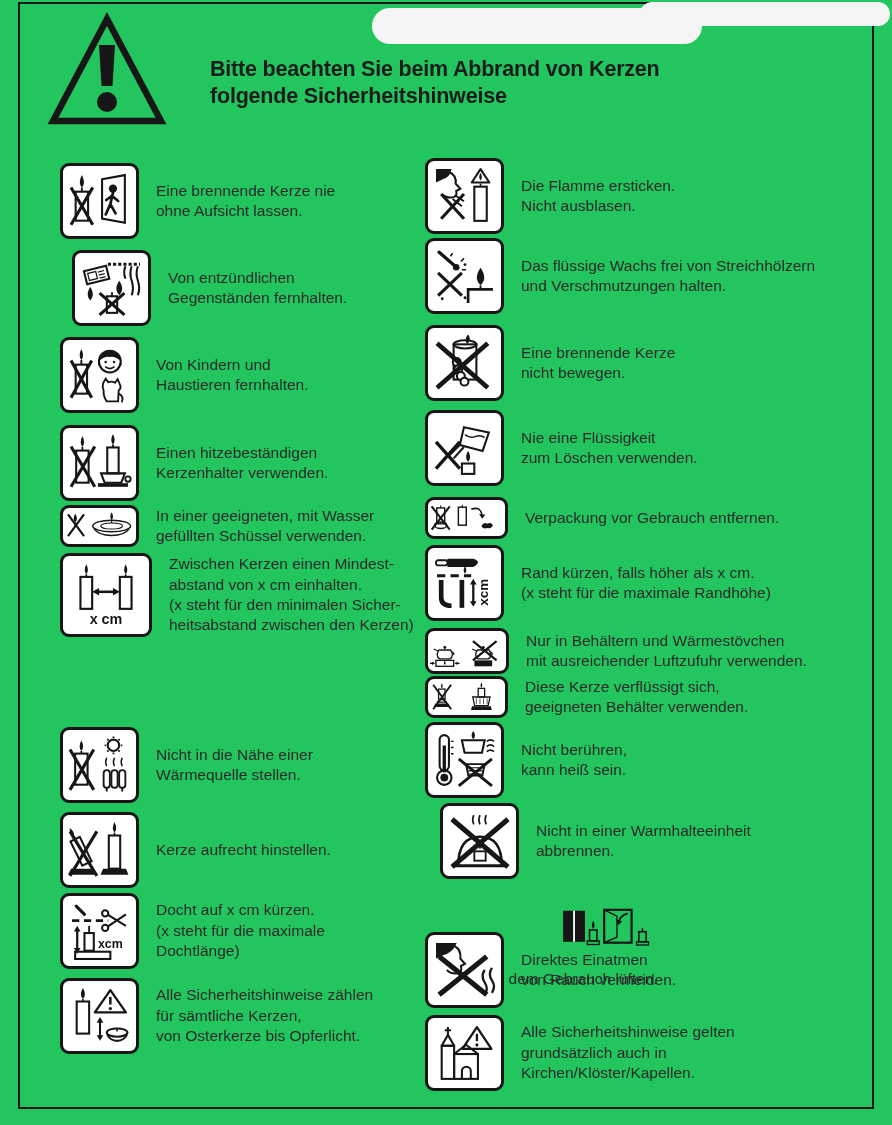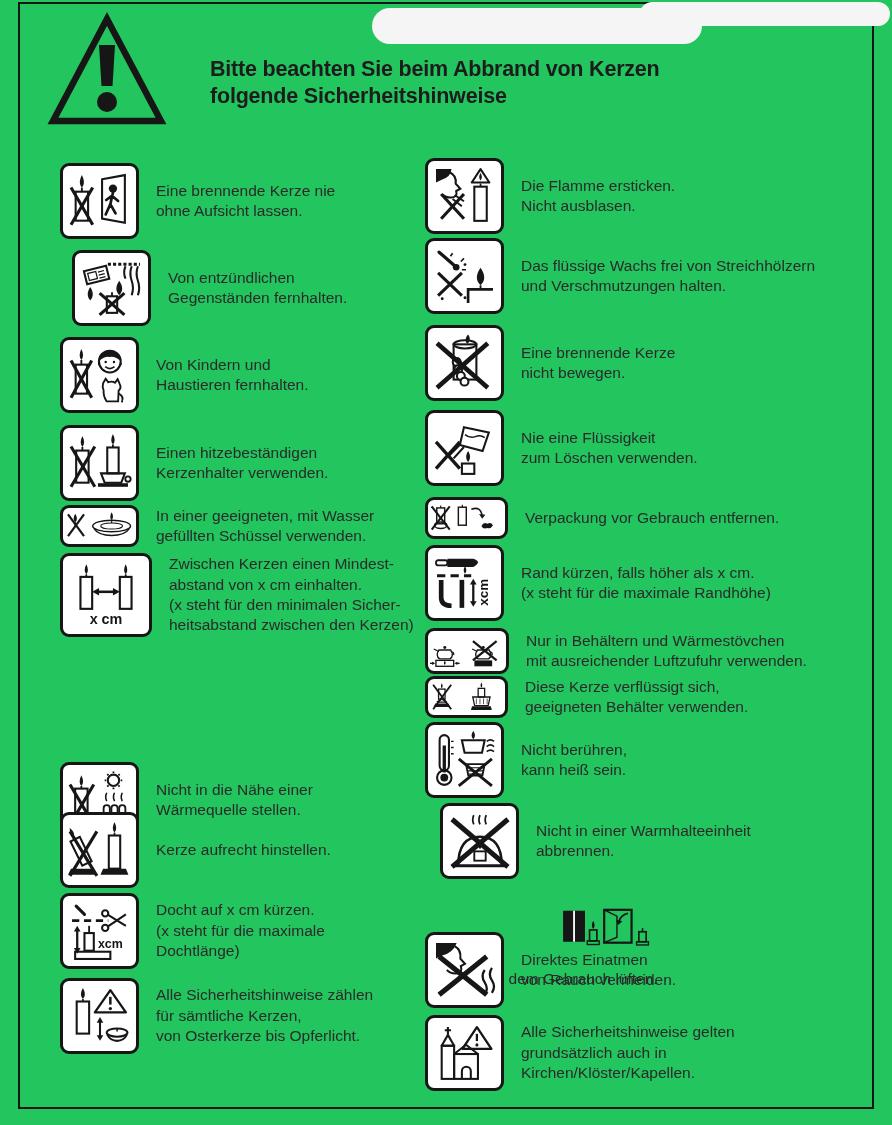--- a/index.html
+++ b/index.html
@@ -160,21 +160,21 @@
         <text x="30" y="58" text-anchor="middle" font-size="13.5">x cm</text>
       </svg>
     </div>
     <p class="txt lw">Zwischen Kerzen einen Mindest-
 abstand von x cm einhalten.
 (x steht für den minimalen Sicher-
 heitsabstand zwischen den Kerzen)</p>
   </div>
 
 
-  <div class="item" style="left:60px;top:762px;">
+  <div class="item" style="left:60px;top:727px;">
     <div class="ib sq">
       <svg width="64" height="58" viewBox="0 0 60 56">
         <path class="ink" d="M12 4 C9.8 8.5 9.8 12 12 14.5 C14.2 12 14.2 8.5 12 4 Z"></path>
         <line class="st" x1="12" y1="14.5" x2="12" y2="17" stroke-width="1.8"></line>
         <rect class="st" x="6" y="17" width="12" height="30" stroke-width="2"></rect>
         <line class="st" x1="1" y1="13" x2="24" y2="52" stroke-width="3"></line>
         <line class="st" x1="24" y1="13" x2="1" y2="52" stroke-width="3"></line>
         <circle class="st" cx="43" cy="9" r="5.5" stroke-width="2"></circle>
         <path class="st" d="M43 0.5 V2 M43 16 v1.5 M34.5 9 H36 M50 9 h1.5 M37 3 l1.2 1.2 M47.8 13.8 49 15 M49 3 l-1.2 1.2 M38.2 13.8 37 15" stroke-width="1.8"></path>
         <path class="st" d="M36.5 29 q-2 -4 0 -8 M44 29 q-2 -4 0 -8 M51.5 29 q-2 -4 0 -8" stroke-width="1.5"></path>

